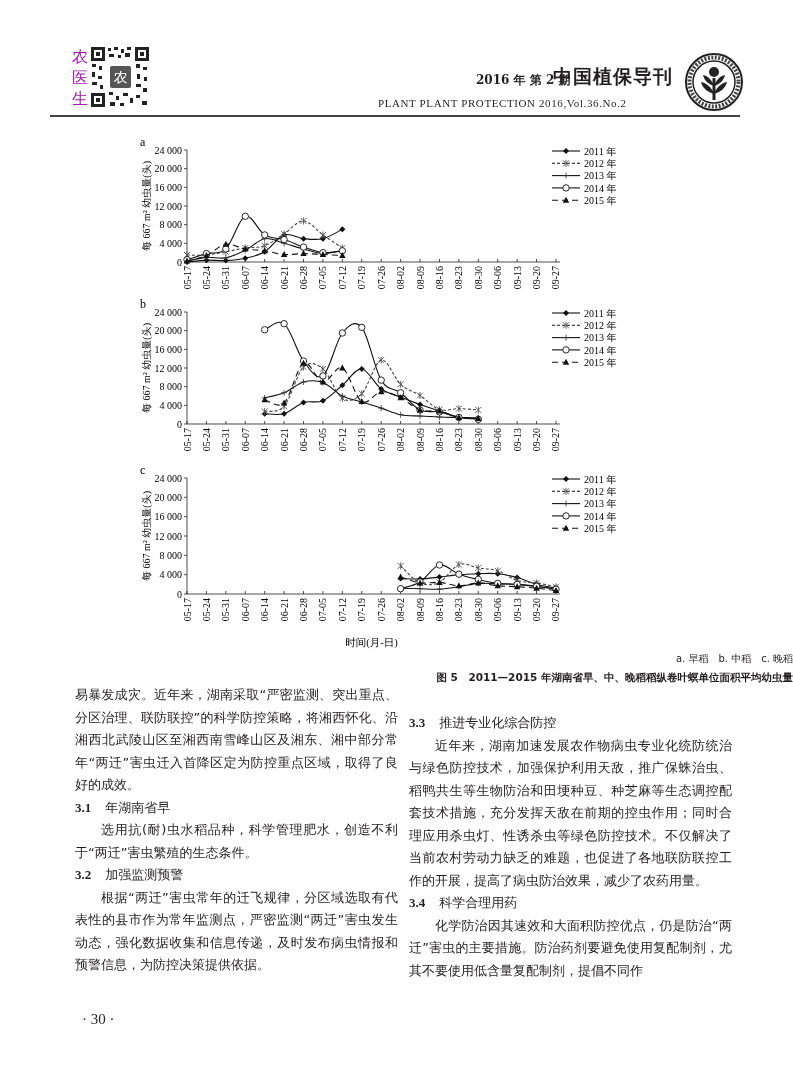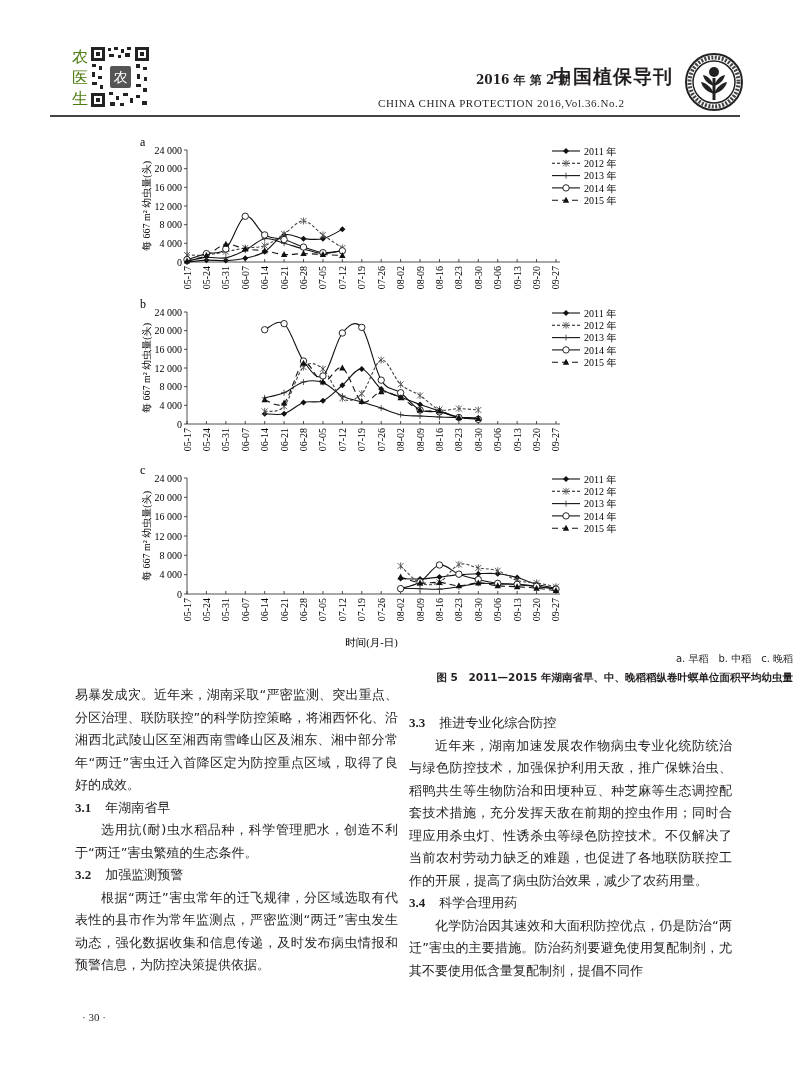--- a/index.html
+++ b/index.html
@@ -1,39 +1,39 @@
 <!DOCTYPE html>
 <html><head>
 <meta charset="utf-8">
 <style>
   html, body { margin:0; padding:0; background:#fff; }
   body { width:793px; height:1077px; position:relative; overflow:hidden; font-family:"DejaVu Serif", serif; color:#231f20; }
   .abs { position:absolute; }
   
-  #qr-label { left:72px; top:46px; font-size:16px; line-height:21px; width:18px; font-family:"DejaVu Sans", sans-serif; color:#4d7c0f; }
+  #qr-label { left:72px; top:46px; font-size:16px; line-height:21px; width:18px; font-family:"DejaVu Sans", sans-serif; color:#a21caf; }
   #qr { left:90px; top:46px; width:60px; height:62px; }
   #issue { left:476px; top:72px; font-size:12px; font-family:"DejaVu Serif", serif; font-weight:bold; }
   #journal-cn { left:553px; top:64px; font-size:19px; font-weight:bold; letter-spacing:1px; font-family:Liberation Sans, sans-serif; }
   #journal-en { left:378px; top:97px; font-size:11px; font-family:"Liberation Serif", serif; letter-spacing:0.6px; }
   #logo { left:684px; top:52px; width:60px; height:60px; }
   #header-rule { left:50px; top:115px; width:690px; height:1.5px; background:#444; }
   
   #charts { left:0; top:0; width:793px; height:700px; }
   .caption { font-family:"DejaVu Sans", sans-serif; font-size:10px; text-align:right; width:793px; left:0; }
   #fig-subcap { top:652px; }
   #fig-cap { top:671px; font-weight:bold; font-size:10.5px; }
   
   .col { font-family:"DejaVu Sans", sans-serif; font-size:13px; line-height:22.5px; width:323px; text-align:justify; }
   .col p { margin:0; }
   .col .ind { text-indent:2em; }
   .col .sec { font-weight:normal; }
   .col .sec b { font-family:"Liberation Serif", serif; font-weight:bold; margin-right:14px; }
   #col-left { left:75px; top:684px; }
   #col-right { left:409px; top:712px; }
-  #page-num { left:82px; top:1011px; font-size:11px; font-family:"Liberation Serif", serif; }
+  #page-num { left:82px; top:1011px; font-size:15px; font-family:"Liberation Serif", serif; }
   svg text { font-family:"Liberation Serif", serif; }
 </style>
 </head>
 <body>
 
 <div class="abs" id="qr-label">农医生</div>
 <div class="abs" id="qr">
   <svg width="60" height="62" viewBox="0 0 60 62">
     <rect x="0" y="0" width="60" height="62" fill="#fff"></rect>
     <g fill="#222">
@@ -73,21 +73,21 @@
         <rect x="30" y="57" width="4" height="3"></rect>
         <rect x="46" y="49" width="4" height="3"></rect>
         <rect x="52" y="55" width="5" height="4"></rect>
     </g>
     <rect x="20" y="20" width="21" height="22" rx="2" fill="#555"></rect>
     <text x="30.5" y="36" font-size="14" fill="#fff" text-anchor="middle" font-family="DejaVu Sans, sans-serif">农</text>
   </svg>
 </div>
 <div class="abs" id="issue">2016 年 第 2 期</div>
 <div class="abs" id="journal-cn">中国植保导刊</div>
-<div class="abs" id="journal-en">CHINA CHINA PROTECTION 2016,Vol.36.No.2</div>
+<div class="abs" id="journal-en">PLANT PLANT PROTECTION 2016,Vol.36.No.2</div>
 <div class="abs" id="logo">
   <svg width="60" height="60" viewBox="0 0 60 60">
     <circle cx="30" cy="30" r="28" fill="#fff" stroke="#222" stroke-width="2"></circle>
     <circle cx="30" cy="30" r="21" fill="#fff" stroke="#222" stroke-width="1.5"></circle>
     <circle cx="30" cy="30" r="24.5" fill="none" stroke="#444" stroke-width="4" stroke-dasharray="2 1.5"></circle>
     <circle cx="30" cy="20" r="5" fill="#222"></circle>
     <path d="M30 26 L30 48" stroke="#222" stroke-width="3"></path>
     <path d="M30 34 C24 32 20 28 19 23 C24 24 28 28 30 34Z" fill="#222"></path>
     <path d="M30 34 C36 32 40 28 41 23 C36 24 32 28 30 34Z" fill="#222"></path>
     <path d="M30 42 C23 40 18 35 17 30 C23 31 28 36 30 42Z" fill="#222"></path>

